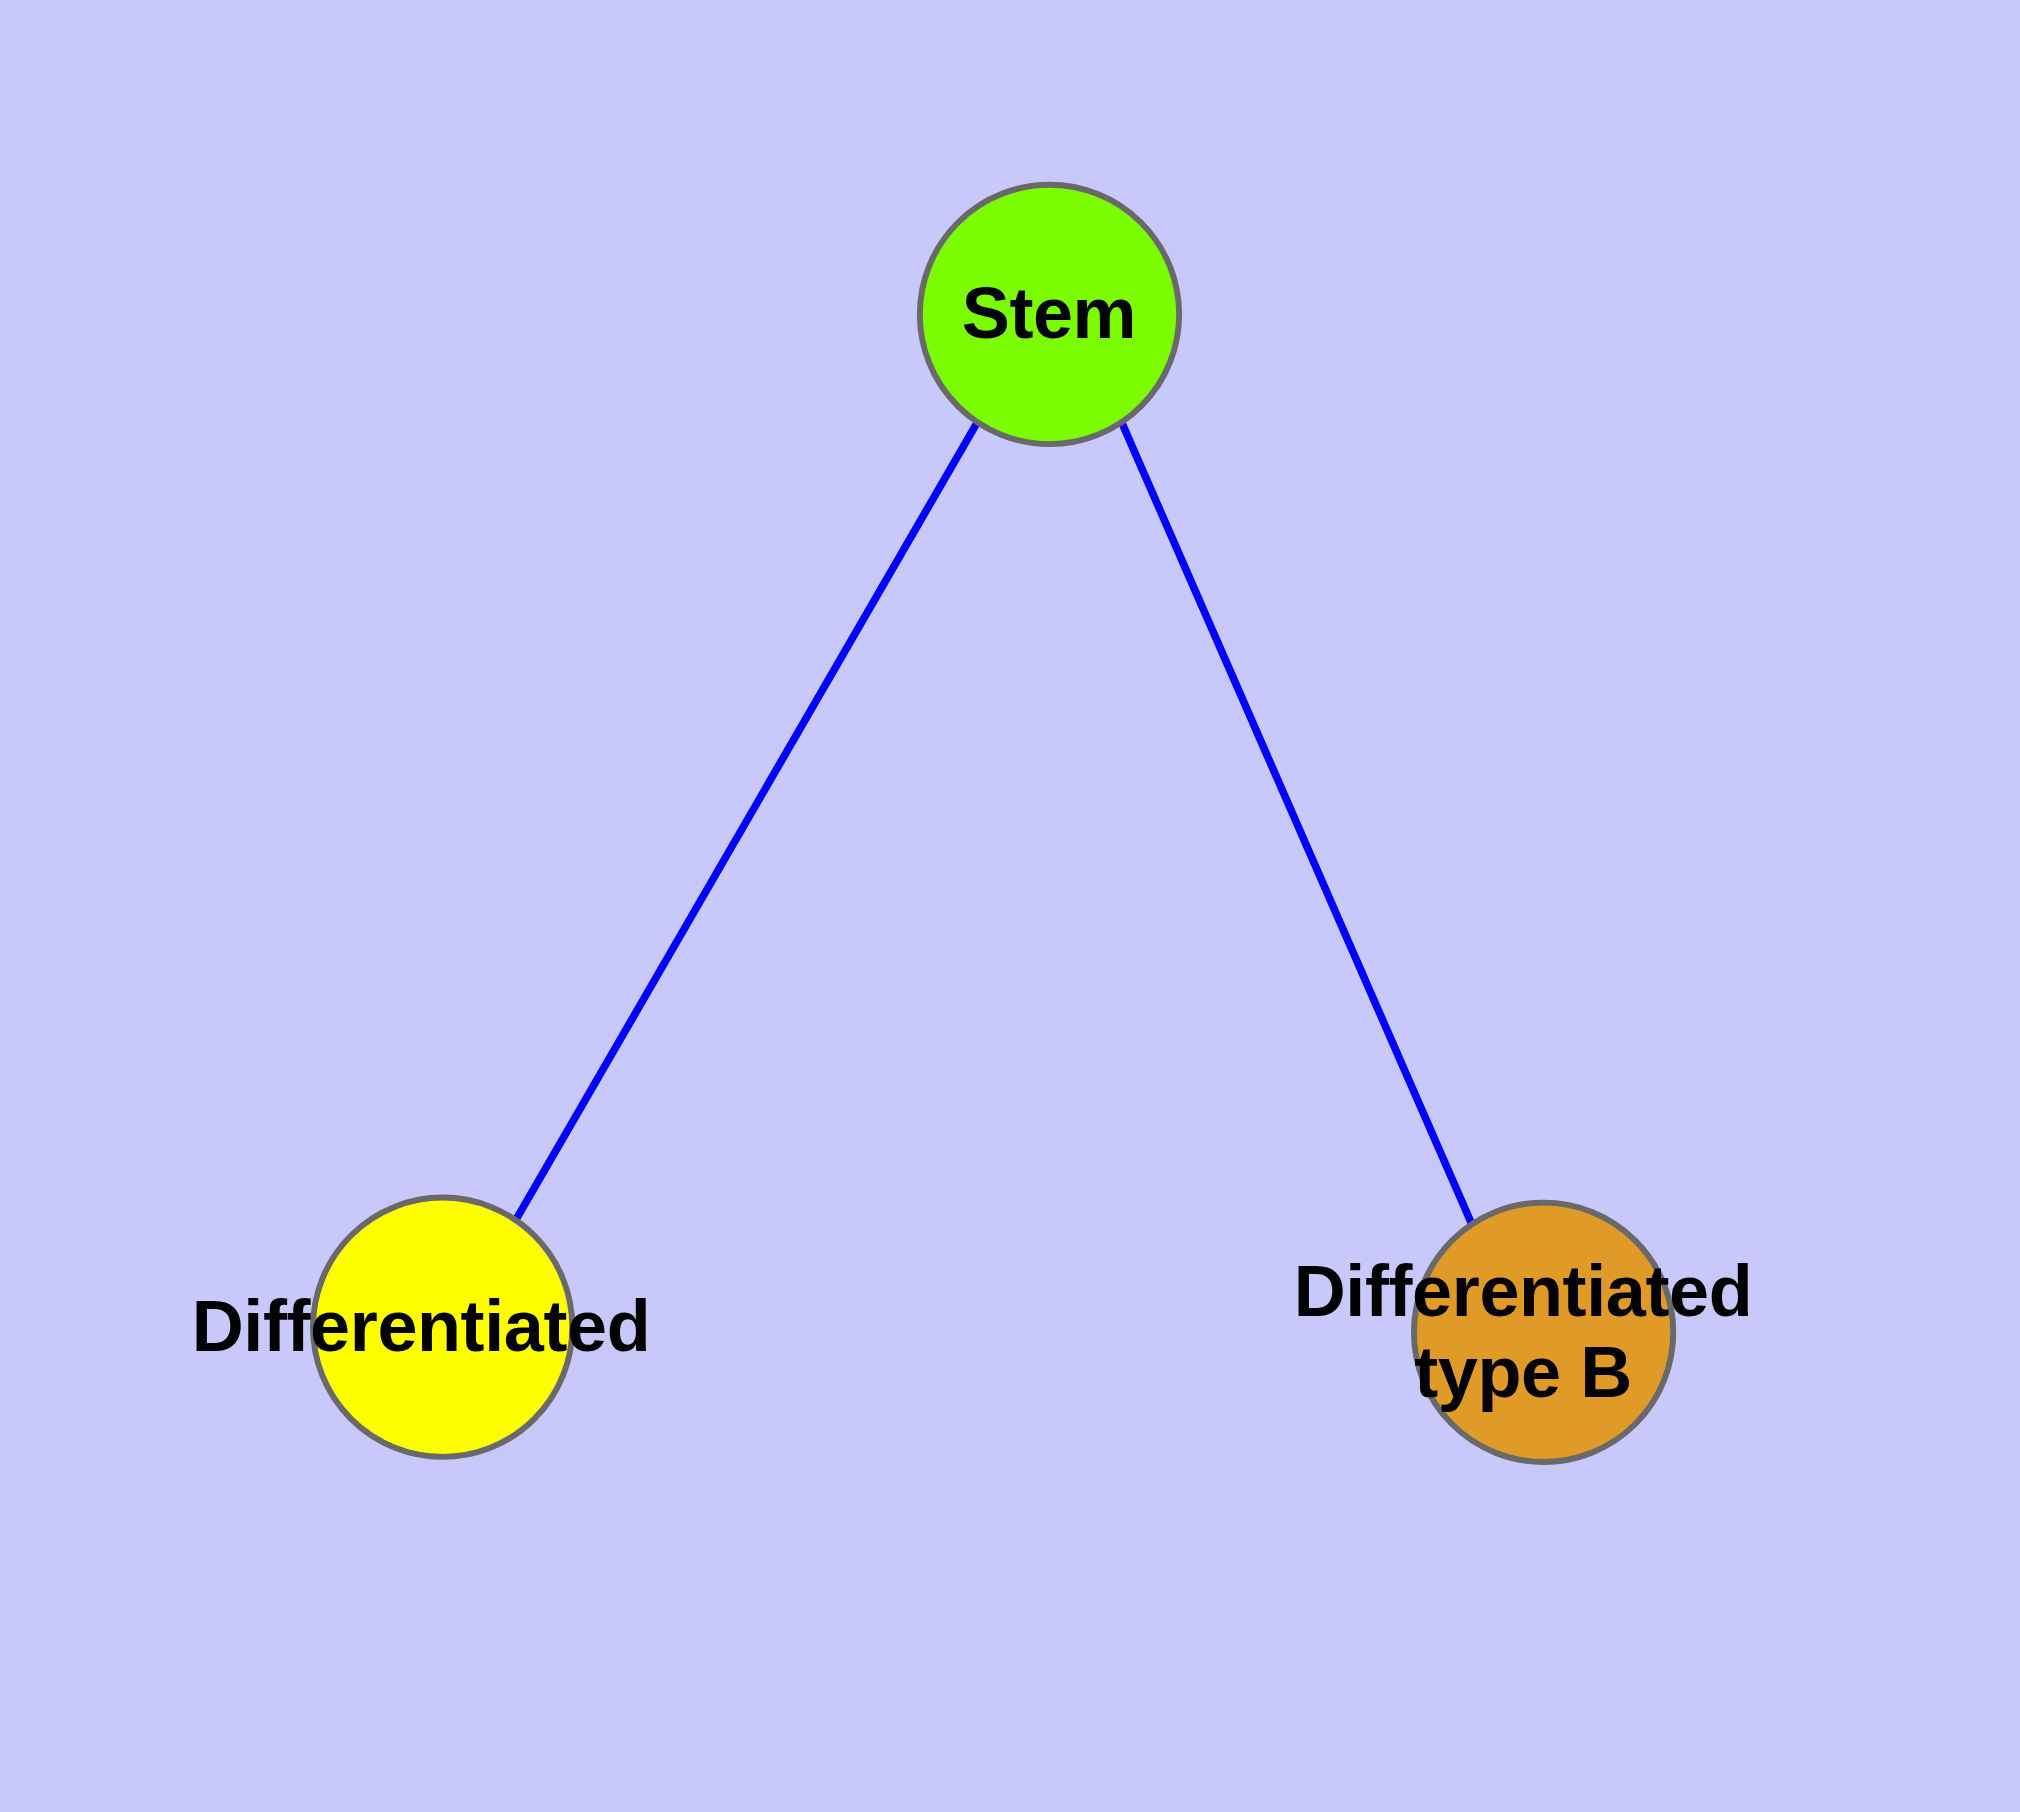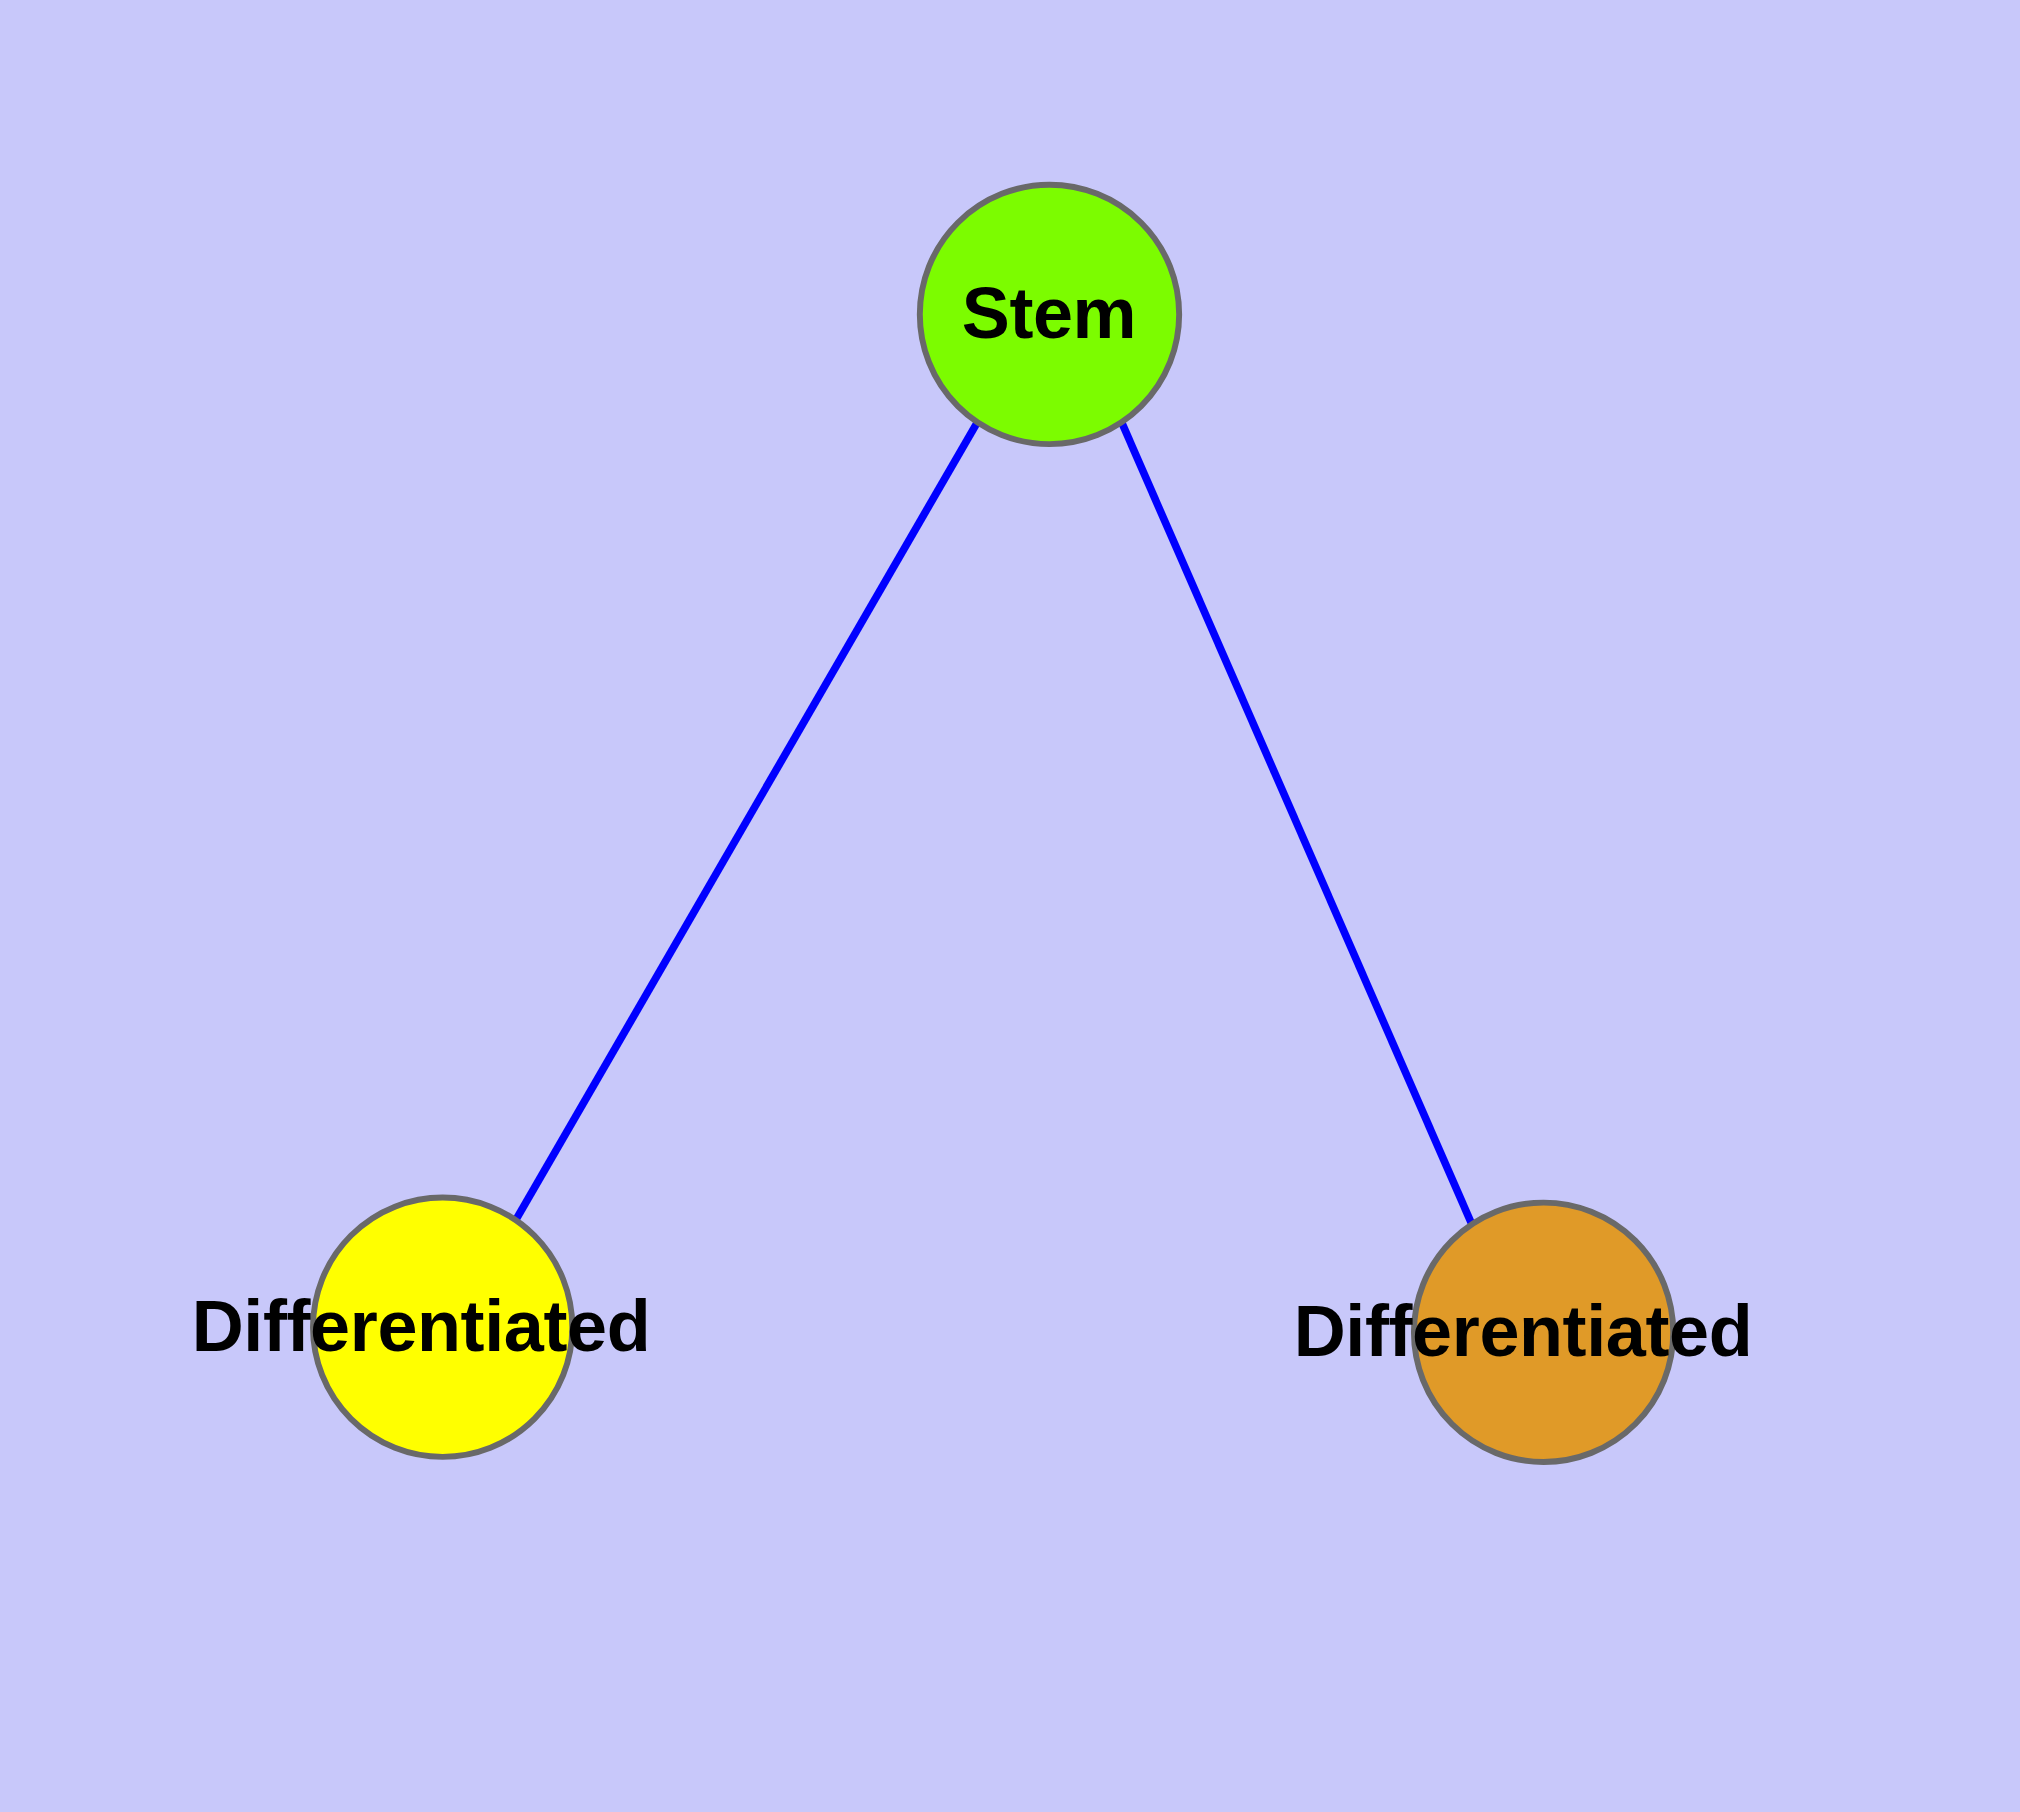--- a/index.html
+++ b/index.html
@@ -66,17 +66,18 @@
 
   <div id="labels-layer">
       <div class="node-label" style="left: 1049px; top: 314px; font-size: 72px;">
         <div>Stem</div>
       </div>
       <div class="node-label" style="left: 421px; top: 1327px; font-size: 72px;">
         <div>Differentiated</div>
       </div>
       <div class="node-label" style="left: 1523px; top: 1332px; font-size: 72px;">
         <div>Differentiated</div>
+        <div>type B</div>
       </div>
     </div>
 
 </div>
 
 
 </body></html>

